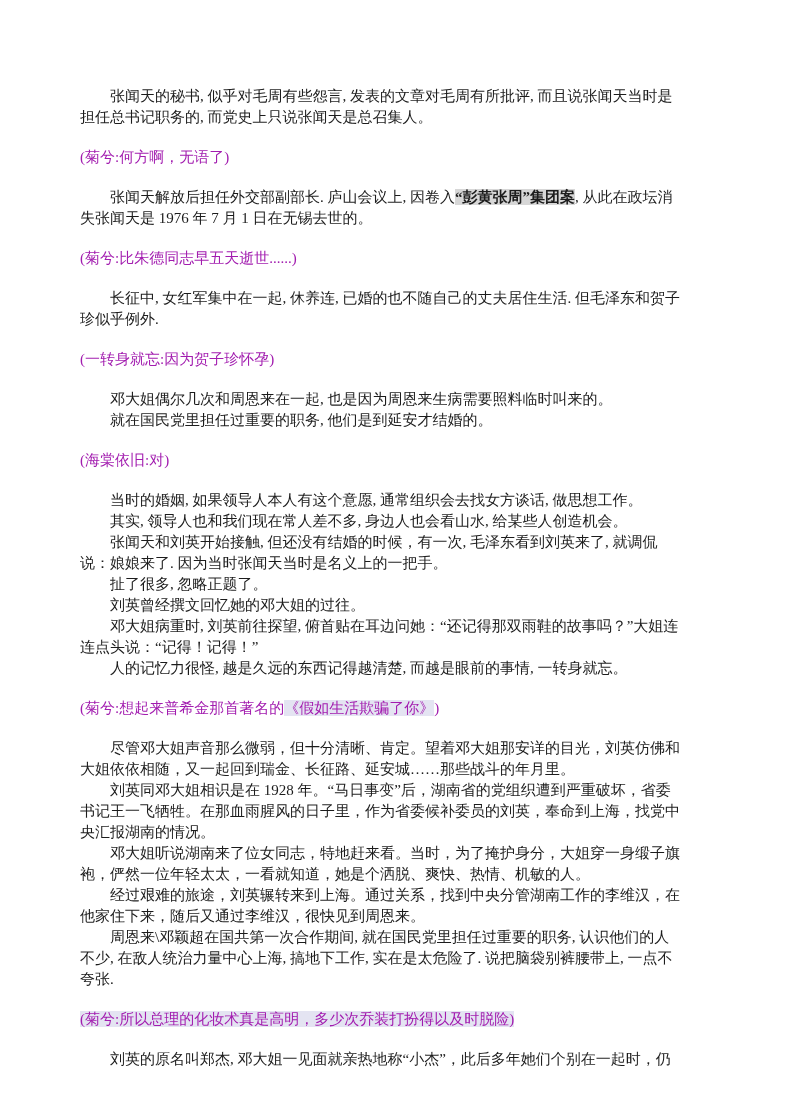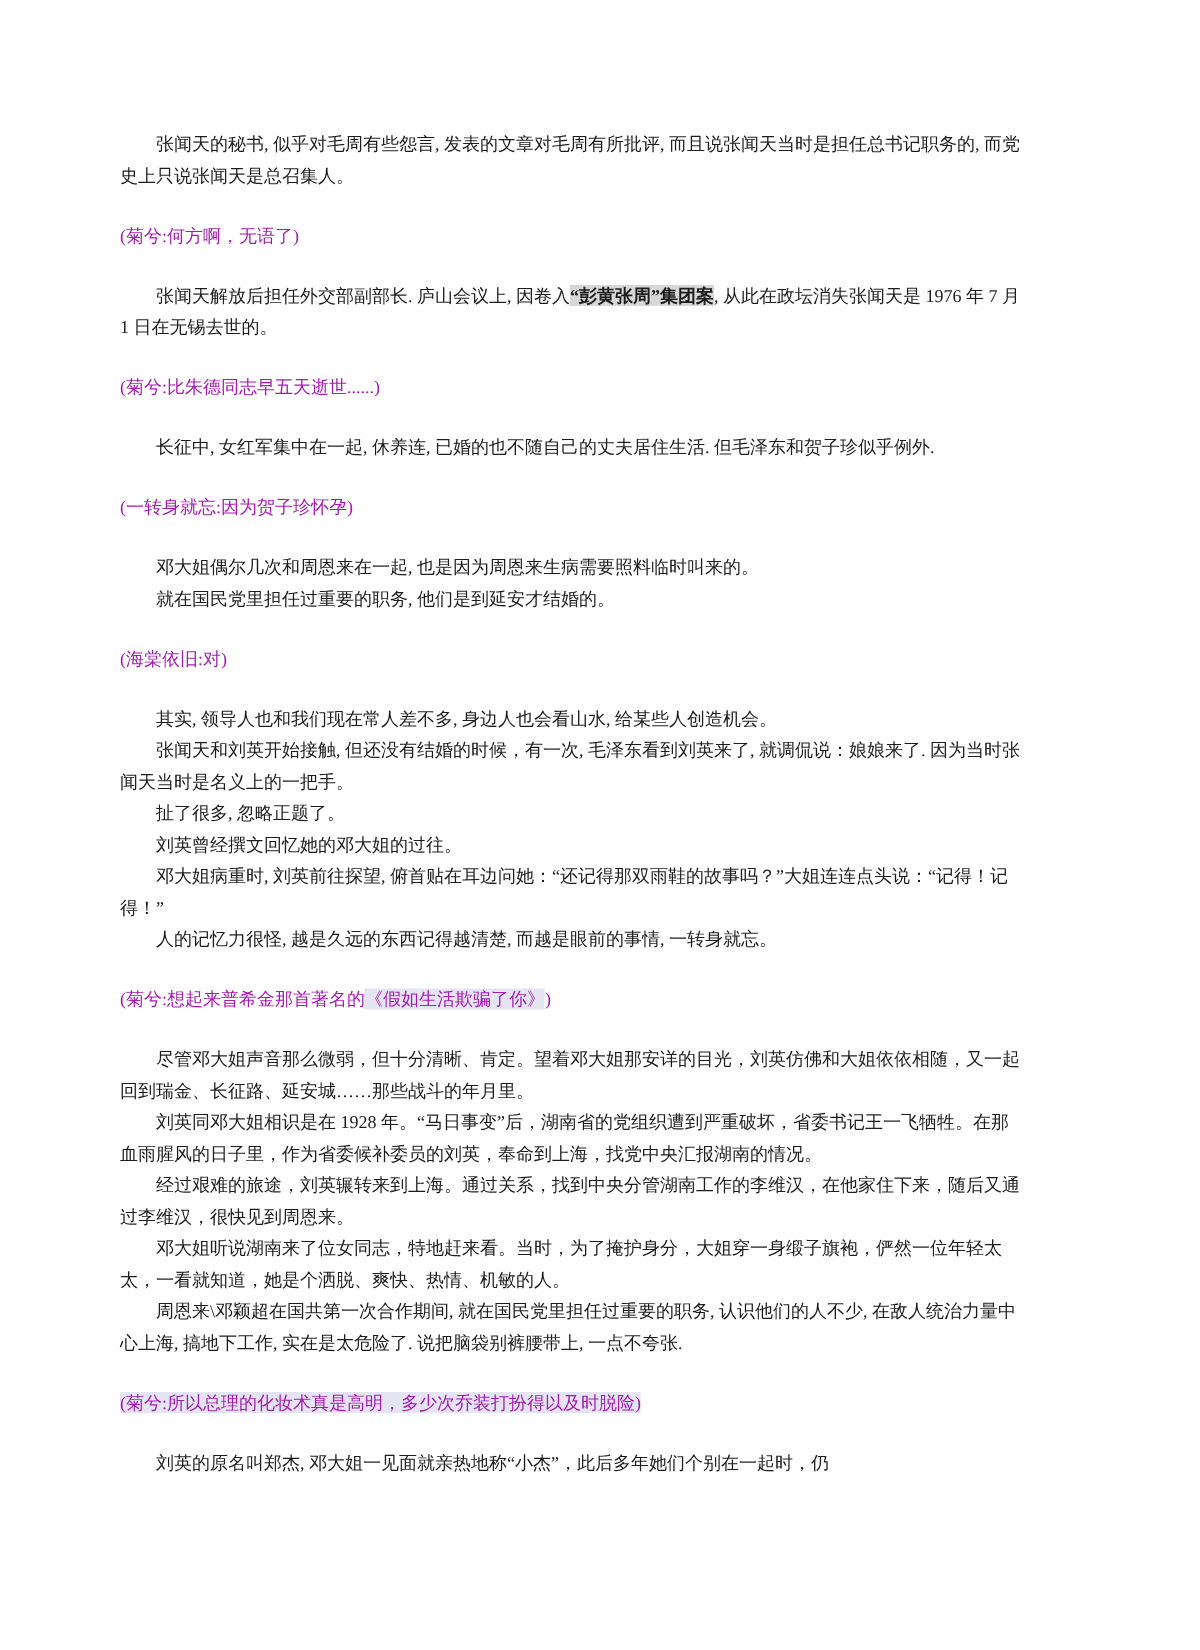--- a/index.html
+++ b/index.html
@@ -3,21 +3,21 @@
 <meta charset="utf-8">
 <style>
   html,body{margin:0;padding:0;}
   body{background:#ffffff;width:800px;height:1100px;overflow:hidden;}
   .page{
     width:800px;height:1100px;
     box-sizing:border-box;
     padding:86px 116px 40px 80px;
     background:#ffffff;
     font-family:"Liberation Serif","DejaVu Serif",serif;
-    font-size:12px;
+    font-size:15px;
     line-height:21px;
     color:#1c1c1c;
   }
   .p{
     margin:0;
     text-indent:2em;
     letter-spacing:0;
   }
   .a{
     margin:19px 0;
@@ -43,32 +43,33 @@
 
   <p class="p">长征中, 女红军集中在一起, 休养连, 已婚的也不随自己的丈夫居住生活. 但毛泽东和贺子珍似乎例外.</p>
 
   <p class="a">(一转身就忘:因为贺子珍怀孕)</p>
 
   <p class="p">邓大姐偶尔几次和周恩来在一起, 也是因为周恩来生病需要照料临时叫来的。</p>
   <p class="p">就在国民党里担任过重要的职务, 他们是到延安才结婚的。</p>
 
   <p class="a">(海棠依旧:对)</p>
 
+  <p class="p">当时的婚姻, 如果领导人本人有这个意愿, 通常组织会去找女方谈话, 做思想工作。</p>
   <p class="p">其实, 领导人也和我们现在常人差不多, 身边人也会看山水, 给某些人创造机会。</p>
   <p class="p">张闻天和刘英开始接触, 但还没有结婚的时候，有一次, 毛泽东看到刘英来了, 就调侃说：娘娘来了. 因为当时张闻天当时是名义上的一把手。</p>
   <p class="p">扯了很多, 忽略正题了。</p>
   <p class="p">刘英曾经撰文回忆她的邓大姐的过往。</p>
   <p class="p">邓大姐病重时, 刘英前往探望, 俯首贴在耳边问她：“还记得那双雨鞋的故事吗？”大姐连连点头说：“记得！记得！”</p>
   <p class="p">人的记忆力很怪, 越是久远的东西记得越清楚, 而越是眼前的事情, 一转身就忘。</p>
 
   <p class="a"><span>(菊兮:想起来普希金那首著名的</span><span class="hl-blue">《假如生活欺骗了你》</span><span>)</span></p>
 
   <p class="p">尽管邓大姐声音那么微弱，但十分清晰、肯定。望着邓大姐那安详的目光，刘英仿佛和大姐依依相随，又一起回到瑞金、长征路、延安城……那些战斗的年月里。</p>
   <p class="p">刘英同邓大姐相识是在 1928 年。“马日事变”后，湖南省的党组织遭到严重破坏，省委书记王一飞牺牲。在那血雨腥风的日子里，作为省委候补委员的刘英，奉命到上海，找党中央汇报湖南的情况。</p>
+  <p class="p">邓大姐听说湖南来了位女同志，特地赶来看。当时，为了掩护身分，大姐穿一身缎子旗袍，俨然一位年轻太太，一看就知道，她是个洒脱、爽快、热情、机敏的人。</p>
   <p class="p">经过艰难的旅途，刘英辗转来到上海。通过关系，找到中央分管湖南工作的李维汉，在他家住下来，随后又通过李维汉，很快见到周恩来。</p>
-  <p class="p">邓大姐听说湖南来了位女同志，特地赶来看。当时，为了掩护身分，大姐穿一身缎子旗袍，俨然一位年轻太太，一看就知道，她是个洒脱、爽快、热情、机敏的人。</p>
   <p class="p">周恩来\邓颖超在国共第一次合作期间, 就在国民党里担任过重要的职务, 认识他们的人不少, 在敌人统治力量中心上海, 搞地下工作, 实在是太危险了. 说把脑袋别裤腰带上, 一点不夸张.</p>
 
   <p class="a"><span class="hl-blue">(菊兮:所以总理的化妆术真是高明，多少次乔装打扮得以及时脱险)</span></p>
 
   <p class="p">刘英的原名叫郑杰, 邓大姐一见面就亲热地称“小杰”，此后多年她们个别在一起时，仍</p>
 
 </div>
 
 </body></html>

